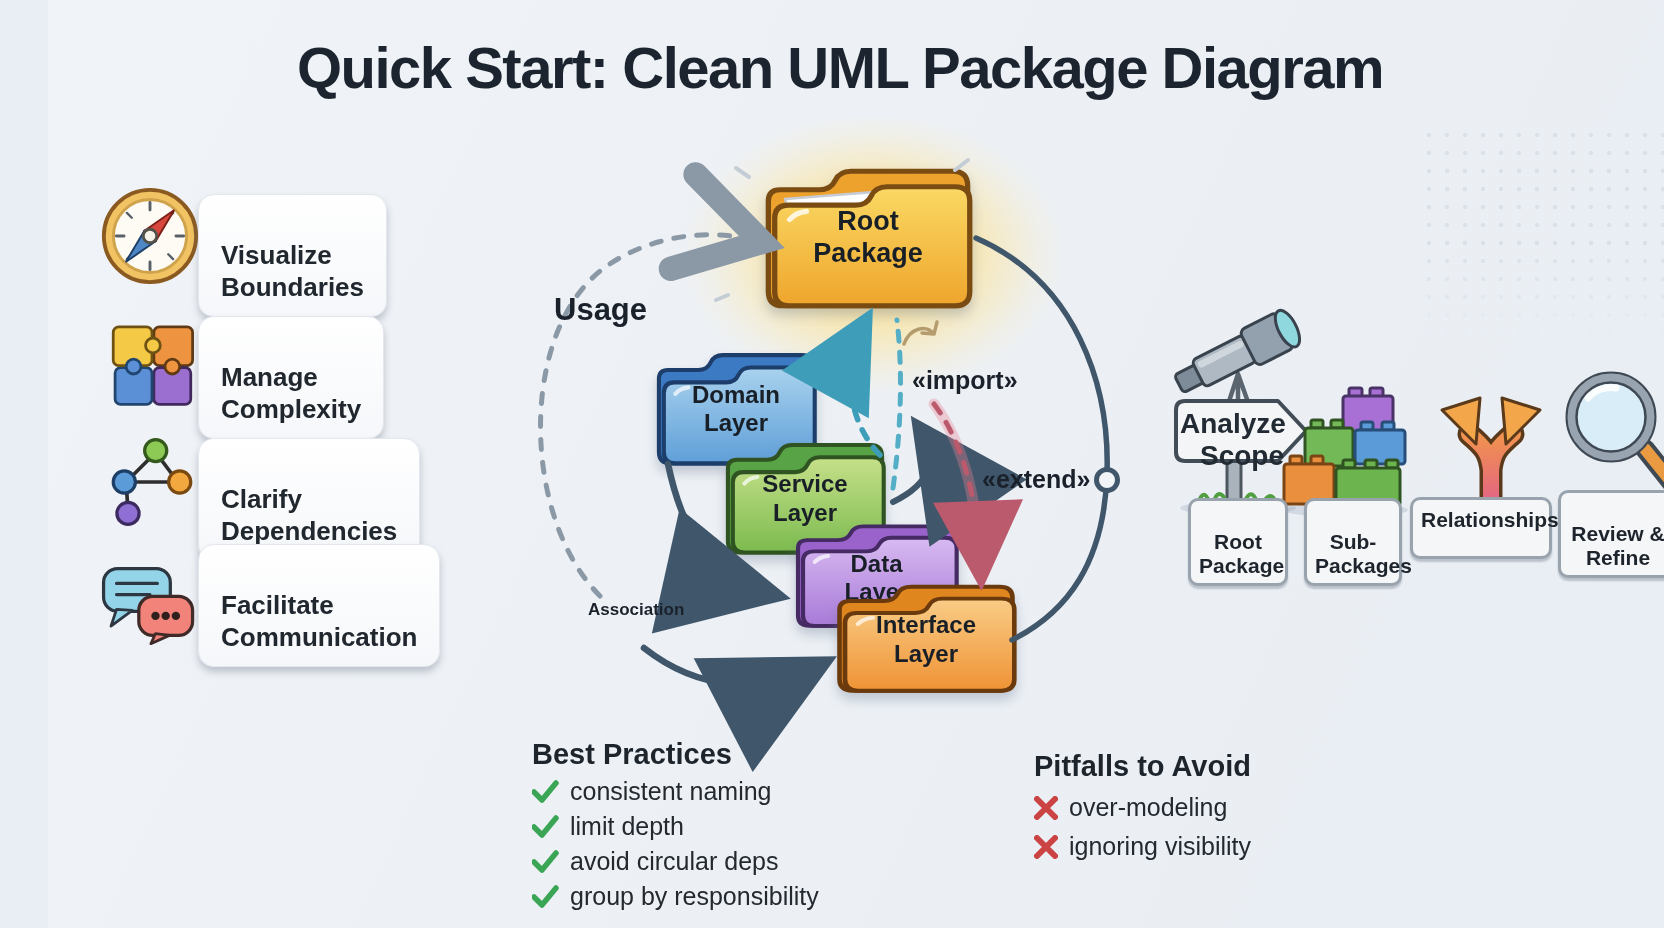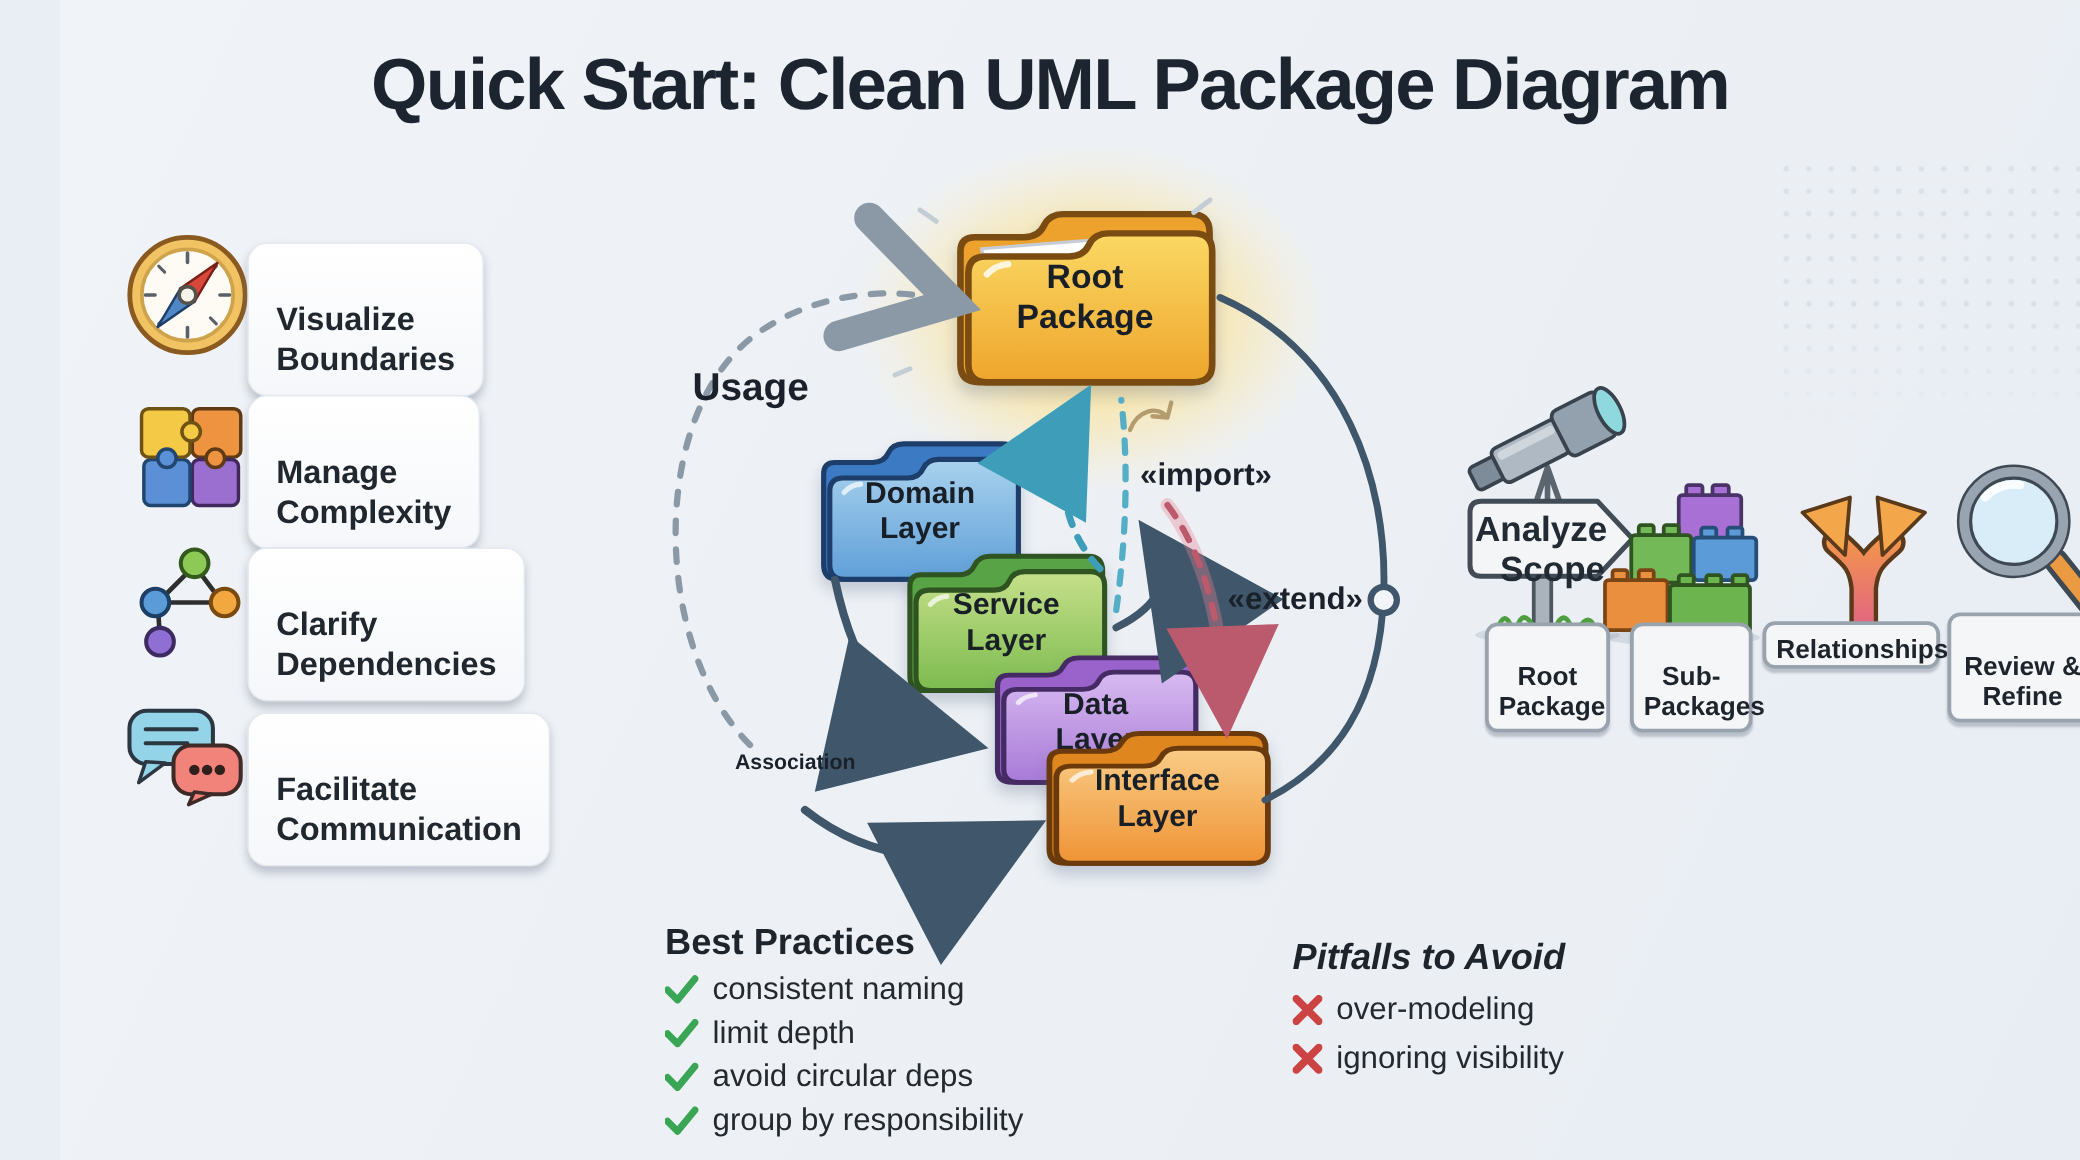--- a/index.html
+++ b/index.html
@@ -54,21 +54,21 @@
   .sign-text{position:absolute;left:1132px;top:408px;width:104px;z-index:8;
              text-align:right;font-size:28px;font-weight:bold;line-height:1.15;color:#222a33;}
 
   
   .list-block{position:absolute;z-index:8;}
   .sec-title{font-size:29px;font-weight:bold;color:#1d242c;margin:0;}
   .li{display:flex;align-items:center;gap:11px;font-size:25px;color:#23292f;margin-top:6px;}
   .li svg{flex:0 0 auto;}
   .pitfalls .li{margin-top:10px;align-items:center;}
   .bp .sec-title{margin-bottom:4px;}
-  .pitfalls .sec-title{margin-bottom:10px;font-style:italic;}
+  .pitfalls .sec-title{margin-bottom:10px;}
 </style>
 </head>
 <body>
 
 <div class="canvas">
 
   <div class="dots"></div>
 
   <h1 class="title">Quick Start: Clean UML Package Diagram</h1>
 
@@ -129,21 +129,21 @@
       <rect x="6" y="10" width="72" height="46" rx="15" fill="#93d4e8" stroke="#2c3742" stroke-width="3.5"></rect>
       <path d="M20 54 L14 72 L37 55 Z" fill="#93d4e8" stroke="#2c3742" stroke-width="3" stroke-linejoin="round"></path>
       <path d="M20 26 H64 M20 38 H56" stroke="#2c3742" stroke-width="3.5" stroke-linecap="round"></path>
       <rect x="44" y="40" width="58" height="42" rx="15" fill="#f2837a" stroke="#402a28" stroke-width="3.5"></rect>
       <path d="M62 80 L57 91 L77 82 Z" fill="#f2837a" stroke="#402a28" stroke-width="3" stroke-linejoin="round"></path>
       <circle cx="62" cy="61" r="4.5" fill="#2f1f1d"></circle>
       <circle cx="73" cy="61" r="4.5" fill="#2f1f1d"></circle>
       <circle cx="84" cy="61" r="4.5" fill="#2f1f1d"></circle>
     </svg>
   </div>
-  <div class="bcard pre" style="left:150px;top:570px">
+  <div class="bcard pre" style="left:150px;top:544px">
     <span>Facilitate
 Communication</span>
   </div>
 
   <div class="glow"></div>
 
   <div class="folder" style="left:606px;top:346px;width:164px;height:124px;z-index:2">
     <svg viewBox="0 0 200 150" preserveAspectRatio="none">
       <defs>
           <linearGradient id="gDom" x1="0" y1="0" x2="0" y2="1">
@@ -345,21 +345,21 @@
 Scope</div>
 
   <div class="step-box pre" style="left:1140px;top:498px;width:100px">
     <span>Root
 Package</span>
   </div>
   <div class="step-box pre" style="left:1256px;top:498px;width:98px">
     <span>Sub-
 Packages</span>
   </div>
-  <div class="step-box" style="left:1362px;top:497px;width:142px;padding-top:8px;padding-bottom:0">
+  <div class="step-box" style="left:1362px;top:497px;width:142px;padding-top:8px;padding-bottom:24px">
     <span>Relationships</span>
   </div>
   <div class="step-box pre" style="left:1510px;top:490px;width:120px">
     <span>Review &amp;
 Refine</span>
   </div>
 
   <div class="list-block bp" style="left:484px;top:738px">
     <div class="sec-title">Best Practices</div>
     <div class="li">

